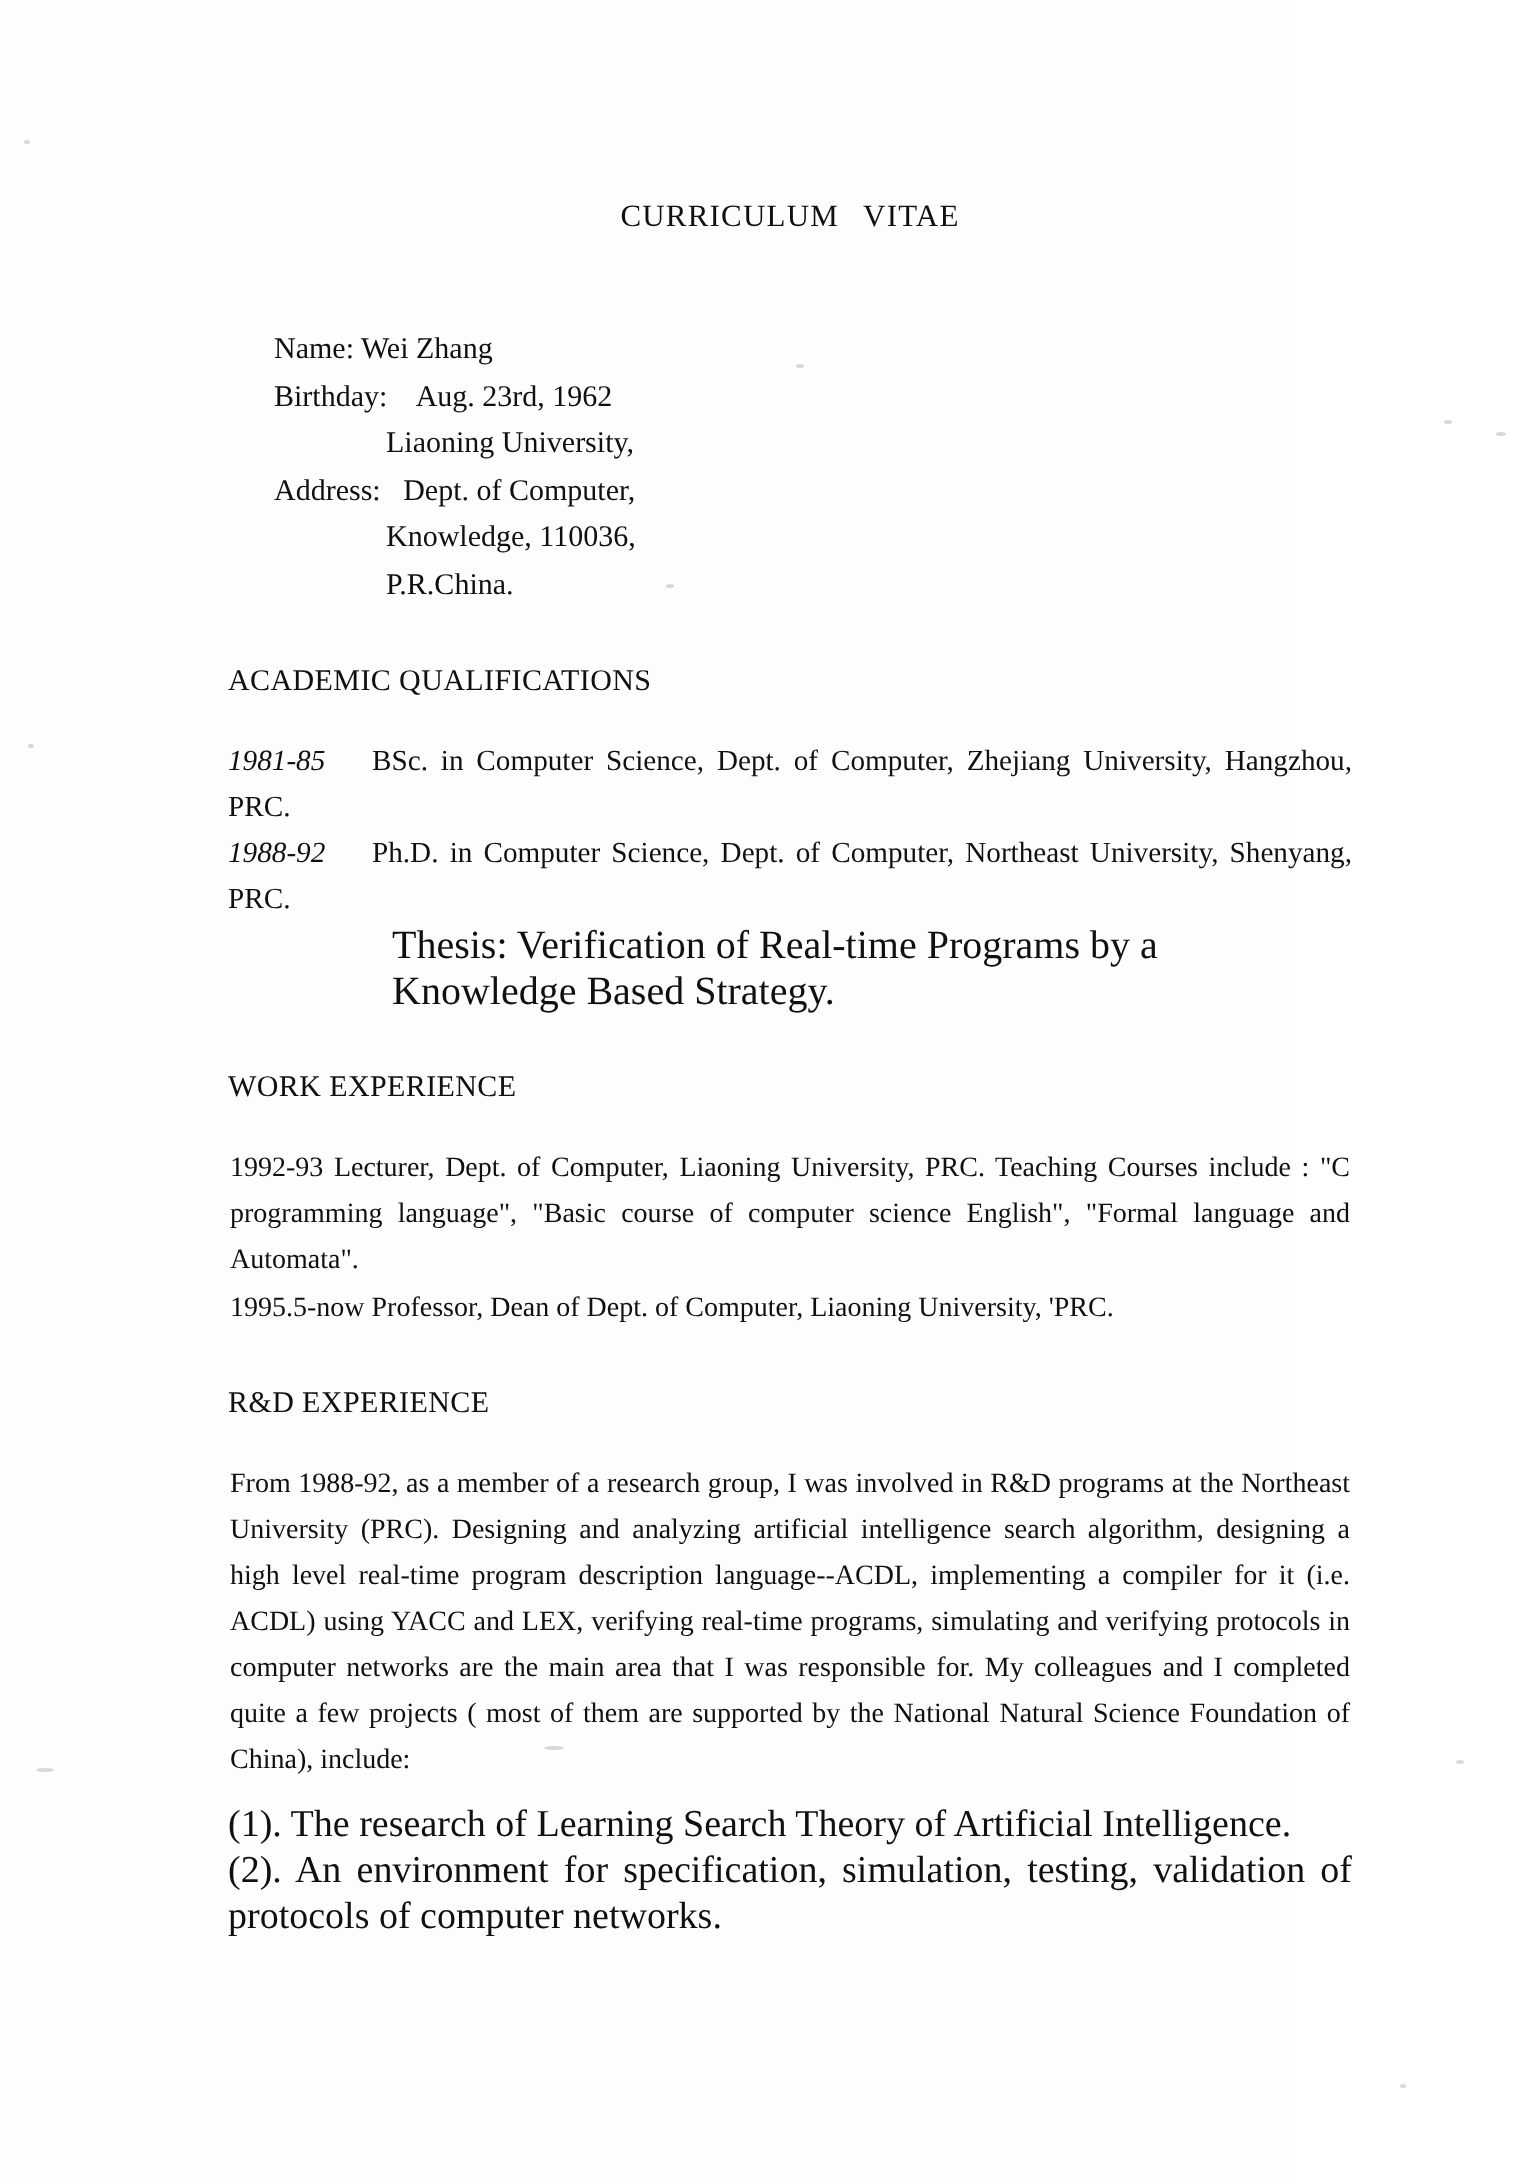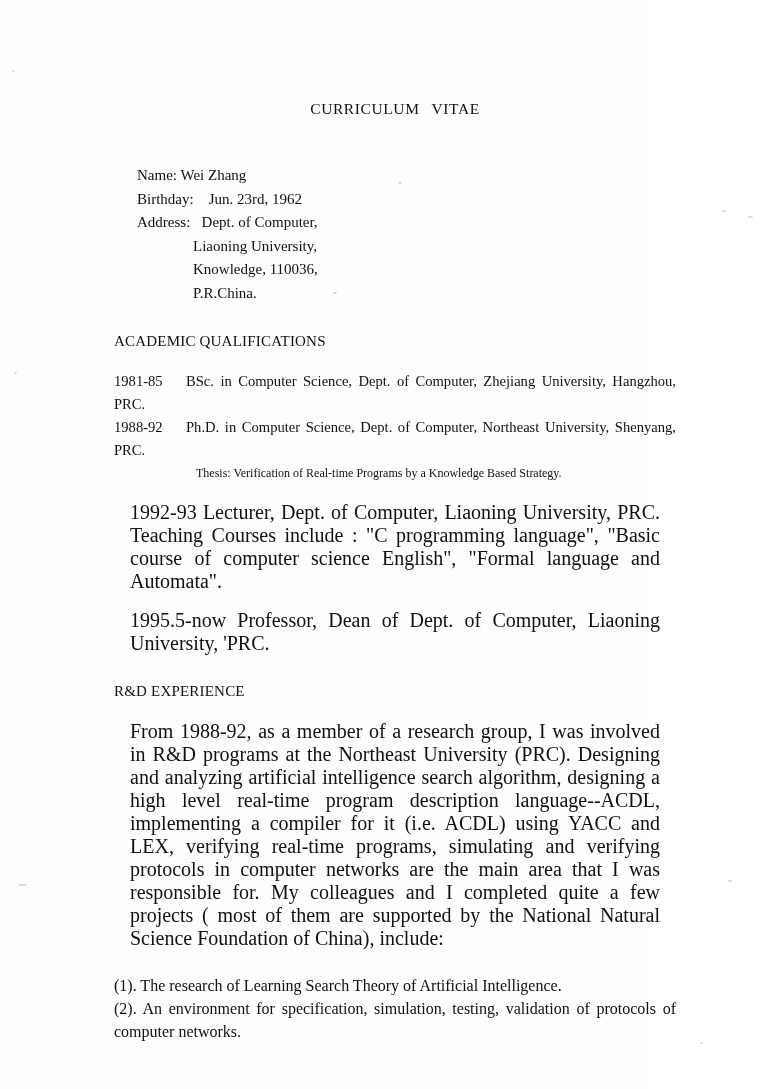--- a/index.html
+++ b/index.html
@@ -46,45 +46,46 @@
   .personal .indent { display: inline-block; width: 56px; }
 
   .section-head {
     font-size: 15px;
     margin-top: 28px;
     margin-bottom: 20px;
     letter-spacing: 0.2px;
   }
 
   .para {
-    font-size: 20px;
+    font-size: 14px;
     line-height: 23px;
     text-align: justify;
-    margin: 16px;
+    margin: 1px;
   }
   .entry {
     font-size: 14.6px;
     line-height: 23px;
     margin: 0;
     text-align: justify;
   }
   .entry .yr {
     display: inline-block;
     min-width: 72px;
+    font-style: italic;
   }
   .thesis {
-    font-size: 12px;
+    font-size: 20px;
     line-height: 23px;
     margin: 0 0 0 82px;
   }
   .block { margin-bottom: 0; }
   .spacer-sm { height: 8px; }
 
   .list-item {
-    font-size: 16px;
+    font-size: 19px;
     line-height: 23px;
     margin: 0;
     text-align: justify;
   }
 
   
   .speck {
     position: absolute;
     background: #b9b9b4;
     border-radius: 50%;
@@ -108,39 +109,40 @@
   <div class="speck" style="left:700px;top:1042px;width:3px;height:2px;"></div>
 
   <div class="content">
 
     <div class="doc-title">
       <span>CURRICULUM</span><span class="gap"></span><span>VITAE</span>
     </div>
 
     <div class="personal">
       <div class="row">Name: Wei Zhang</div>
-      <div class="row">Birthday:    Jun. 23rd, 1962</div>
+      <div class="row">Birthday:    Aug. 23rd, 1962</div>
+      <div class="row"><span class="indent"></span><span>Liaoning University,</span></div>
       <div class="row">Address:   Dept. of Computer,</div>
-      <div class="row"><span class="indent"></span><span>Liaoning University,</span></div>
       <div class="row"><span class="indent"></span><span>Knowledge, 110036,</span></div>
       <div class="row"><span class="indent"></span><span>P.R.China.</span></div>
     </div>
 
     <div class="section-head">ACADEMIC QUALIFICATIONS</div>
 
     <div class="block">
       <p class="entry jstretch">
         <span class="yr">1981-85</span><span>BSc.    in    Computer    Science,    Dept.    of    Computer,    Zhejiang    University, Hangzhou, PRC.</span>
       </p>
       <p class="entry">
         <span class="yr">1988-92</span><span>Ph.D. in Computer Science, Dept. of Computer, Northeast University, Shenyang, PRC.</span>
       </p>
       <p class="thesis">Thesis: Verification of Real-time Programs by a Knowledge Based Strategy.</p>
     </div>
 
+    <div class="section-head">WORK EXPERIENCE</div>
 
     <div class="block">
       <p class="para">1992-93     Lecturer, Dept. of Computer, Liaoning University, PRC. Teaching Courses include : "C programming   language",  "Basic  course  of   computer  science  English",  "Formal  language  and Automata".</p>
       <p class="para"> 1995.5-now     Professor, Dean of Dept. of    Computer,    Liaoning University,   'PRC.</p>
     </div>
 
     <div class="section-head">R&amp;D EXPERIENCE</div>
 
     <div class="block">
       <p class="para">From 1988-92, as a member of a research group, I was involved in R&amp;D programs at the Northeast University (PRC). Designing and analyzing artificial intelligence search algorithm, designing a high level real-time program description language--ACDL,   implementing a compiler for it (i.e. ACDL) using  YACC  and  LEX,  verifying   real-time  programs,  simulating  and  verifying   protocols  in computer networks are the main area that I was responsible for. My colleagues and I completed quite a few projects ( most of them are supported by the National Natural Science Foundation of China), include:</p>

